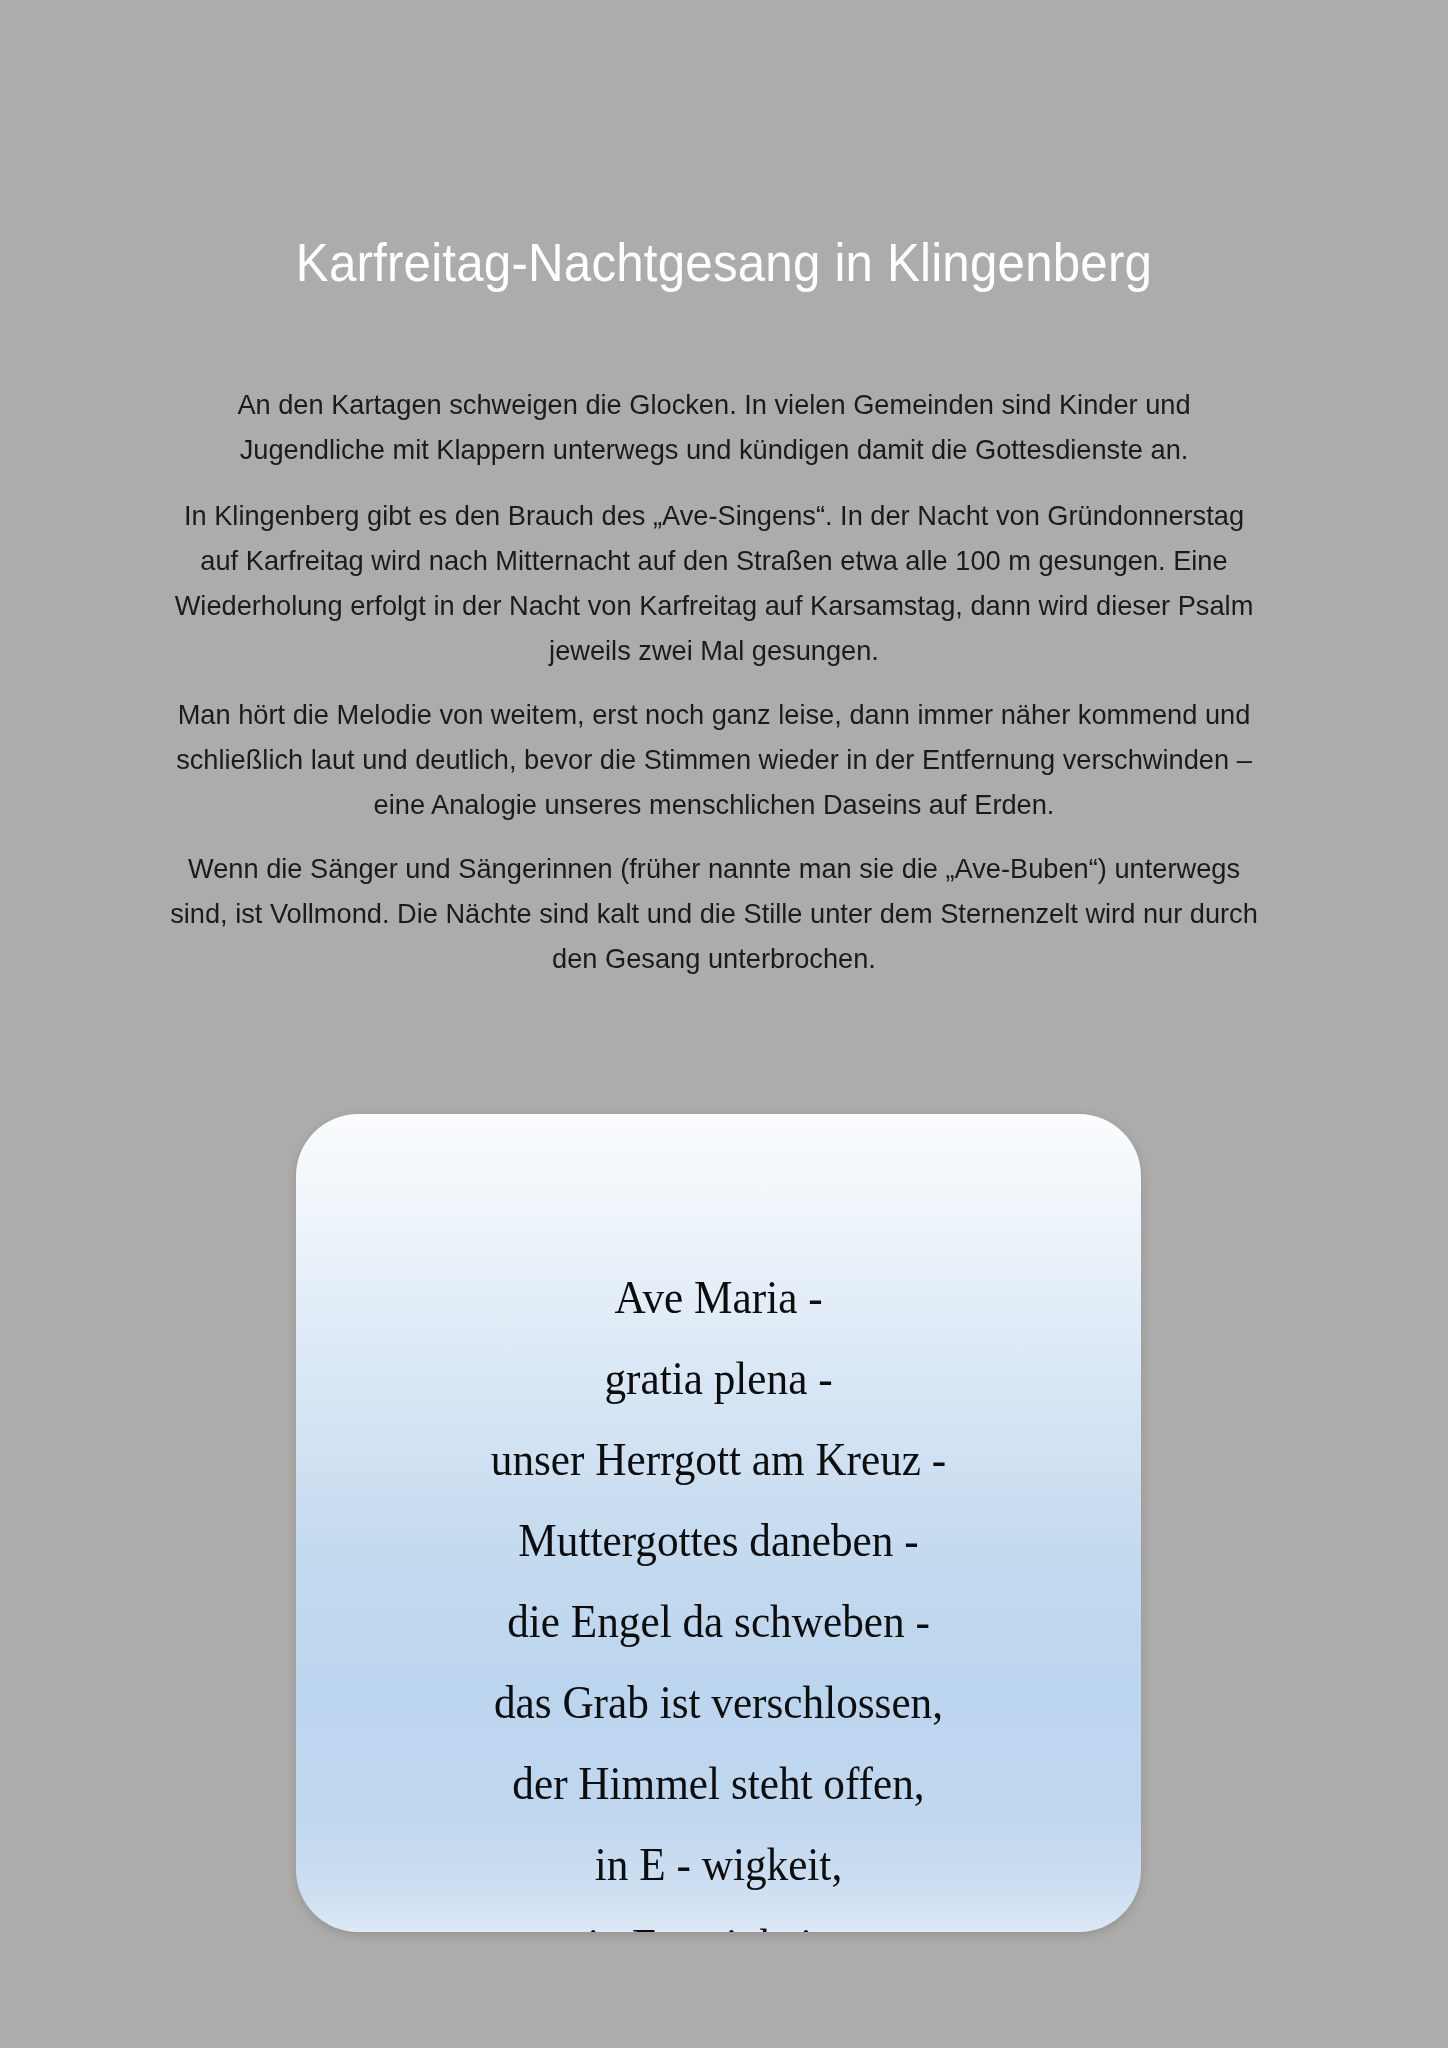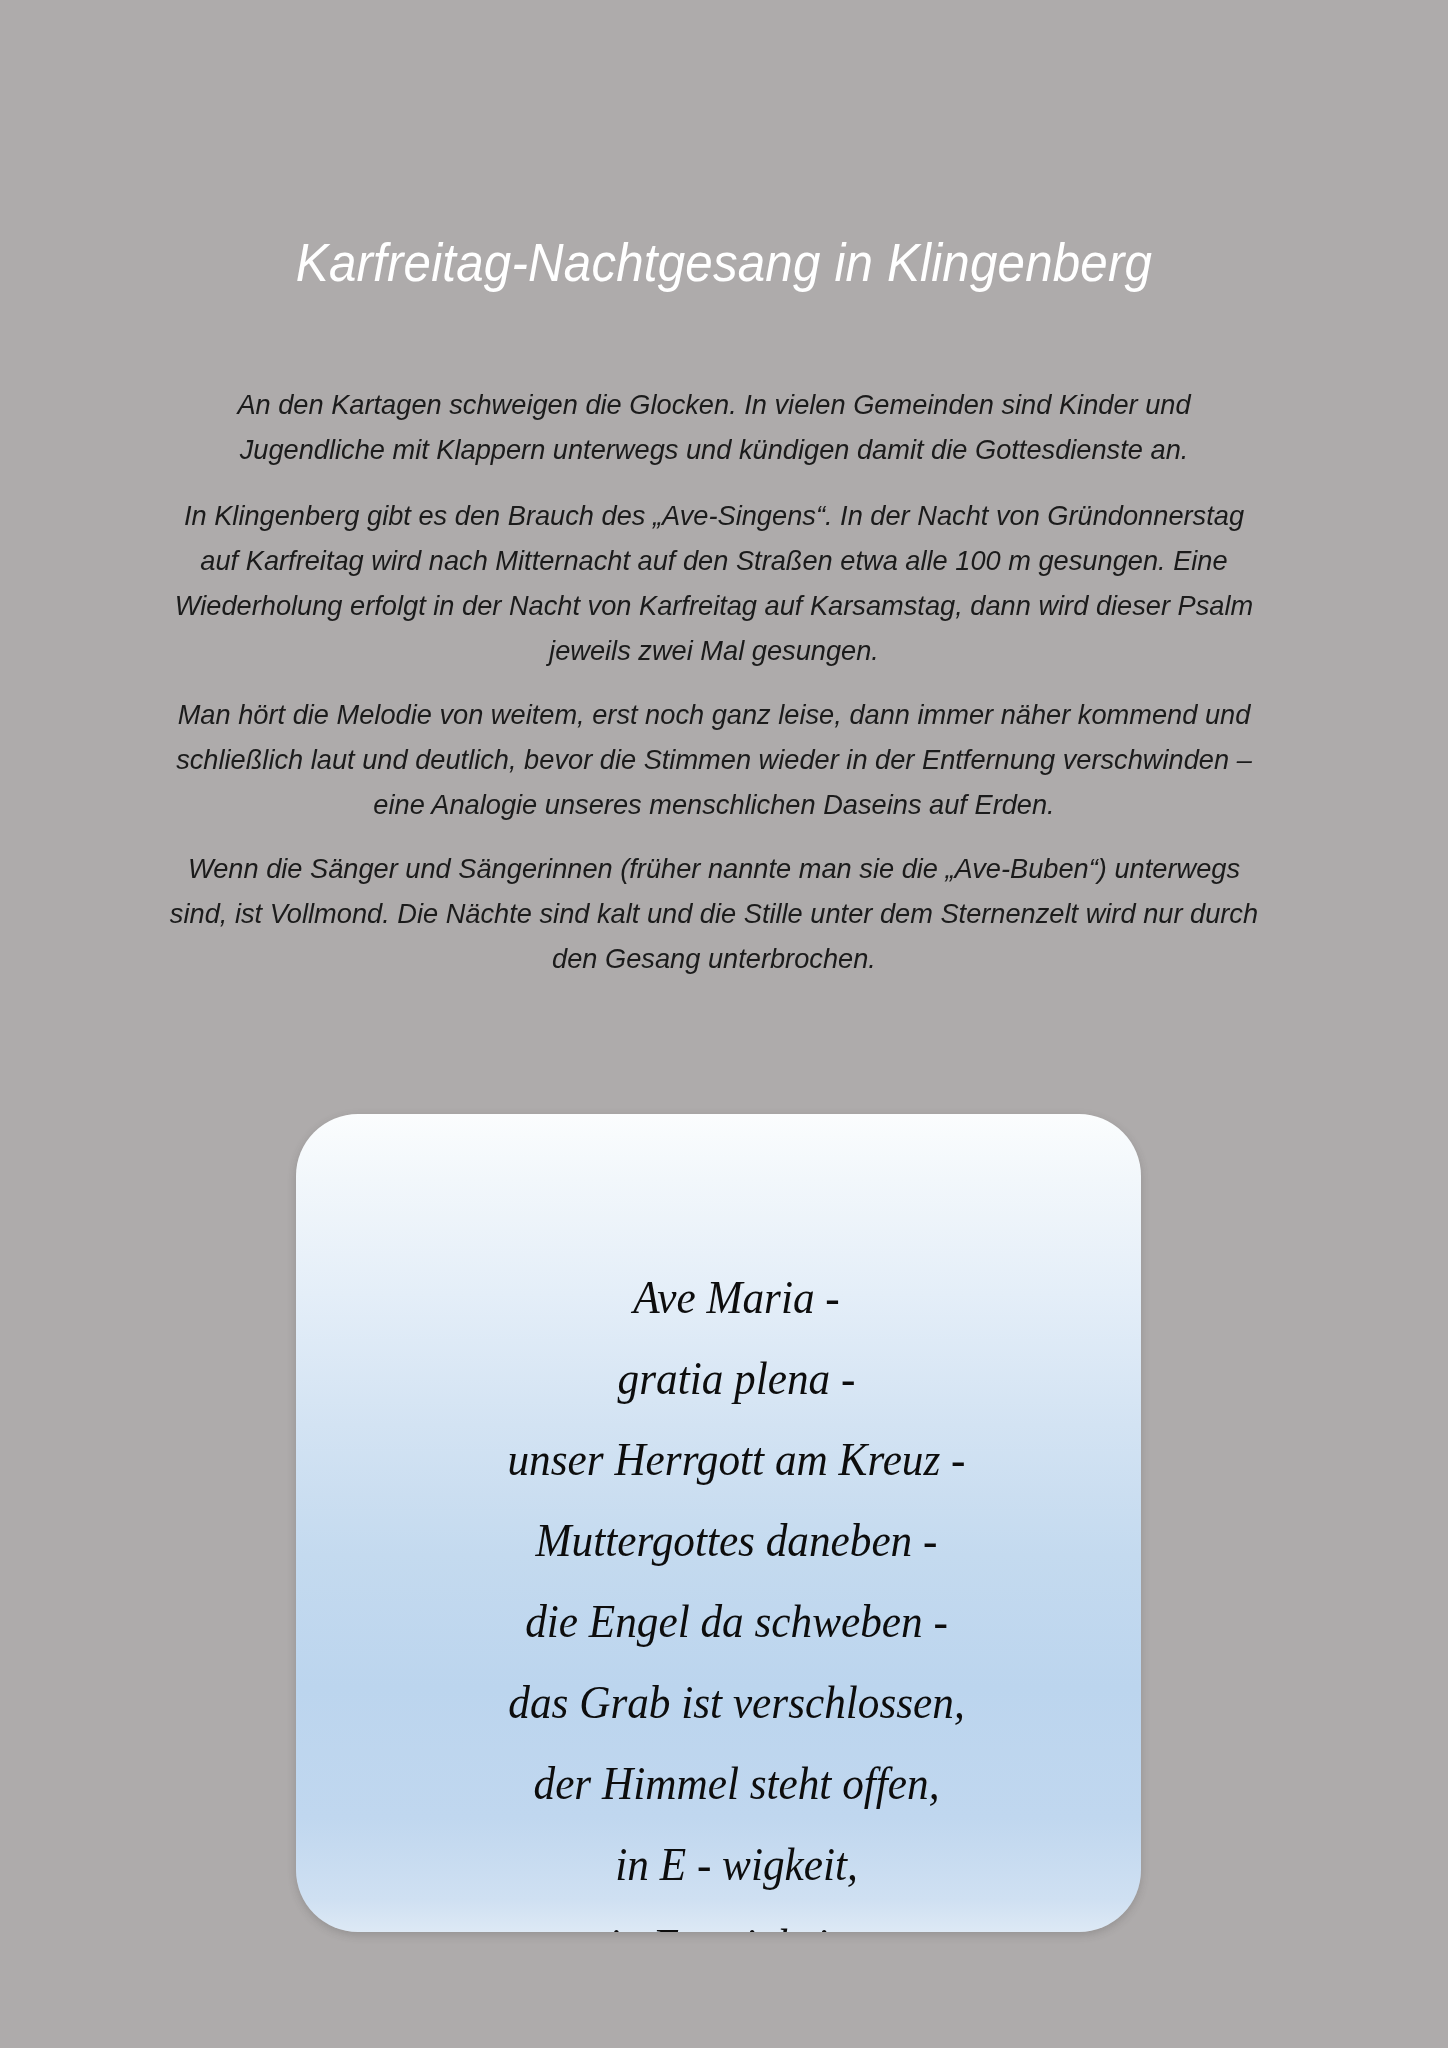--- a/index.html
+++ b/index.html
@@ -13,21 +13,20 @@
     font-family: "Liberation Sans", sans-serif;
     overflow: hidden;
     position: relative;
   }
 
   .page {
     position: absolute;
     inset: 0;
     width: 1448px;
     height: 2048px;
-    font-style: italic;
   }
 
   
   .title {
     position: absolute;
     left: 0;
     top: 196px;
     width: 1448px;
     text-align: center;
     color: #ffffff;
@@ -84,21 +83,20 @@
     );
     box-shadow: 0 3px 9px rgba(60, 60, 60, 0.22);
     overflow: hidden;
   }
   .prayer-lines {
     position: absolute;
     left: 0;
     top: 143px;
     width: 845px;
     text-align: center;
-    margin-left: 18px;
   }
   .prayer-line {
     font-family: "Liberation Serif", serif;
     font-size: 46px;
     line-height: 81px;
     color: #0d0d0d;
     white-space: nowrap;
     transform: scaleX(0.94);
     transform-origin: 50% 50%;
   }

